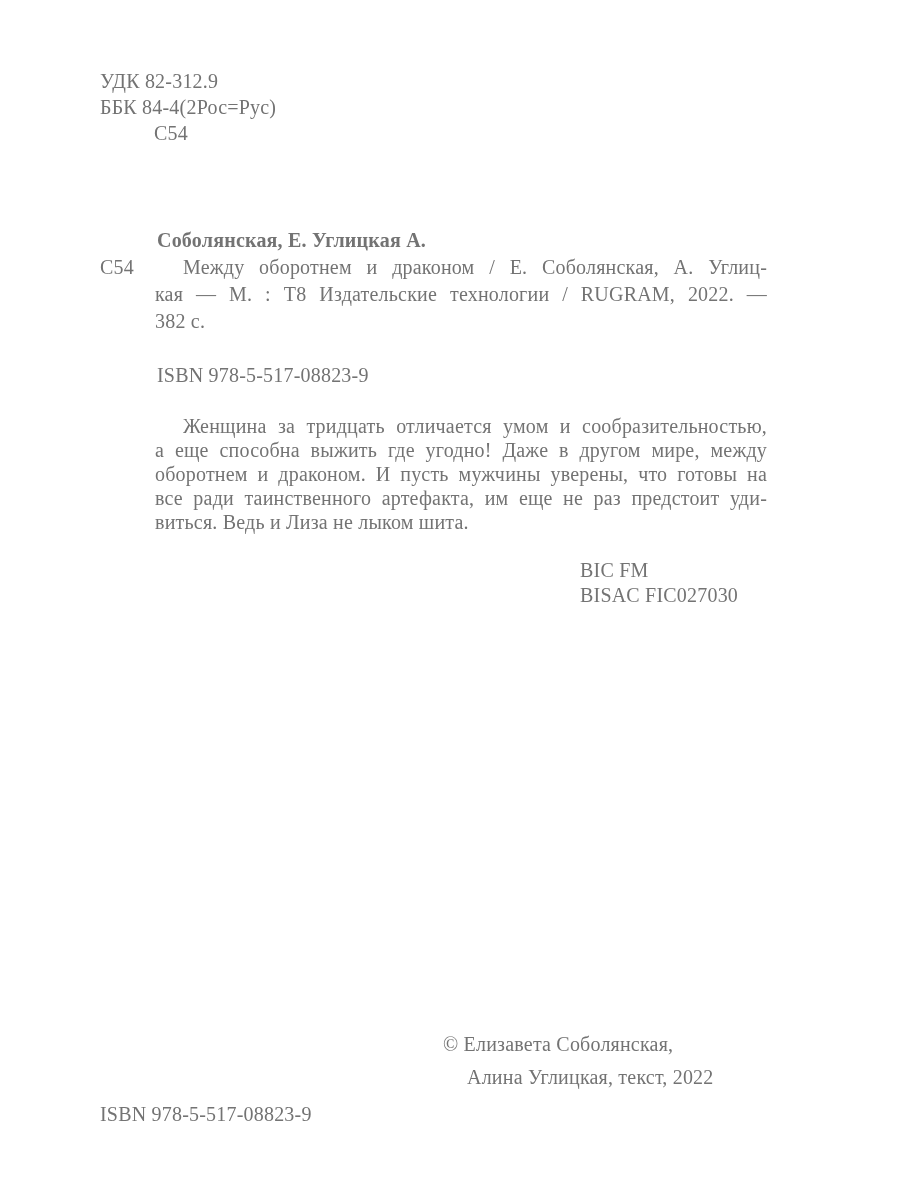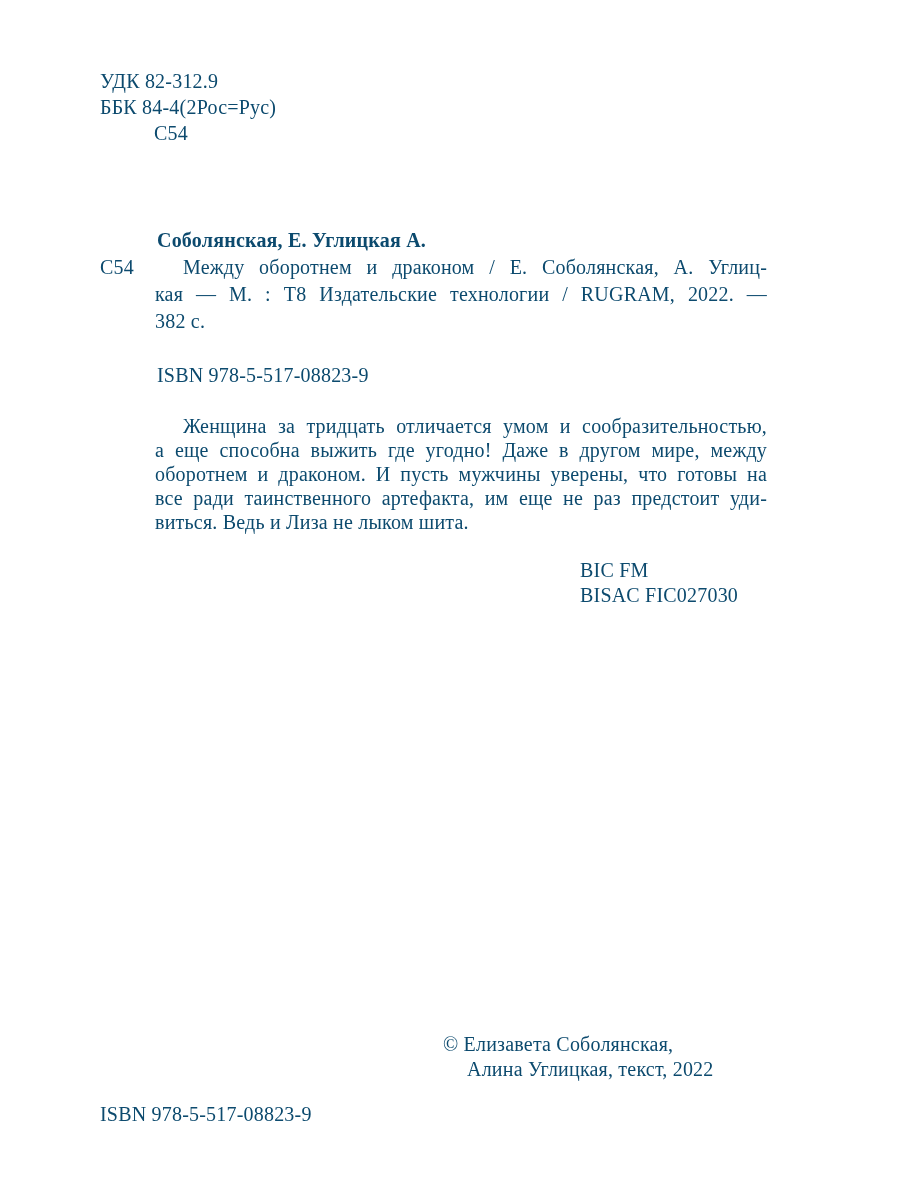--- a/index.html
+++ b/index.html
@@ -5,21 +5,21 @@
   * { margin: 0; padding: 0; box-sizing: border-box; }
   html, body { background: #ffffff; }
   .page {
     position: relative;
     width: 900px;
     height: 1200px;
     background: #ffffff;
     overflow: hidden;
     font-family: "Liberation Serif", "DejaVu Serif", serif;
     font-size: 20px;
-    color: #0c4a6e;
+    color: #737373;
     letter-spacing: 0.2px;
   }
   .block { position: absolute; }
 
   
   .top-codes { left: 100px; top: 68px; line-height: 26px; }
   .top-codes .indent-code { padding-left: 54px; }
 
   
   .card { left: 0; top: 227px; width: 886px; line-height: 27px; }
@@ -34,21 +34,21 @@
   .isbn-top { left: 157px; top: 362px; line-height: 26px; }
 
   
   .annotation { left: 155px; top: 414px; width: 612px; line-height: 24px; }
 
   
   .subject-codes { left: 580px; top: 558px; line-height: 25px; }
 
   
   .copyrights { left: 443px; top: 1032px; line-height: 25.4px; }
-  .copyrights .cont { padding-left: 24px; }
+  .copyrights .cont { padding-left: 24px; margin-top: 8px; }
 
   .isbn-bottom { left: 100px; top: 1101px; line-height: 26px; }
 </style>
 </head>
 <body>
 
 <div class="page">
 
   <section class="block top-codes">
     <div>УДК 82-312.9</div>

